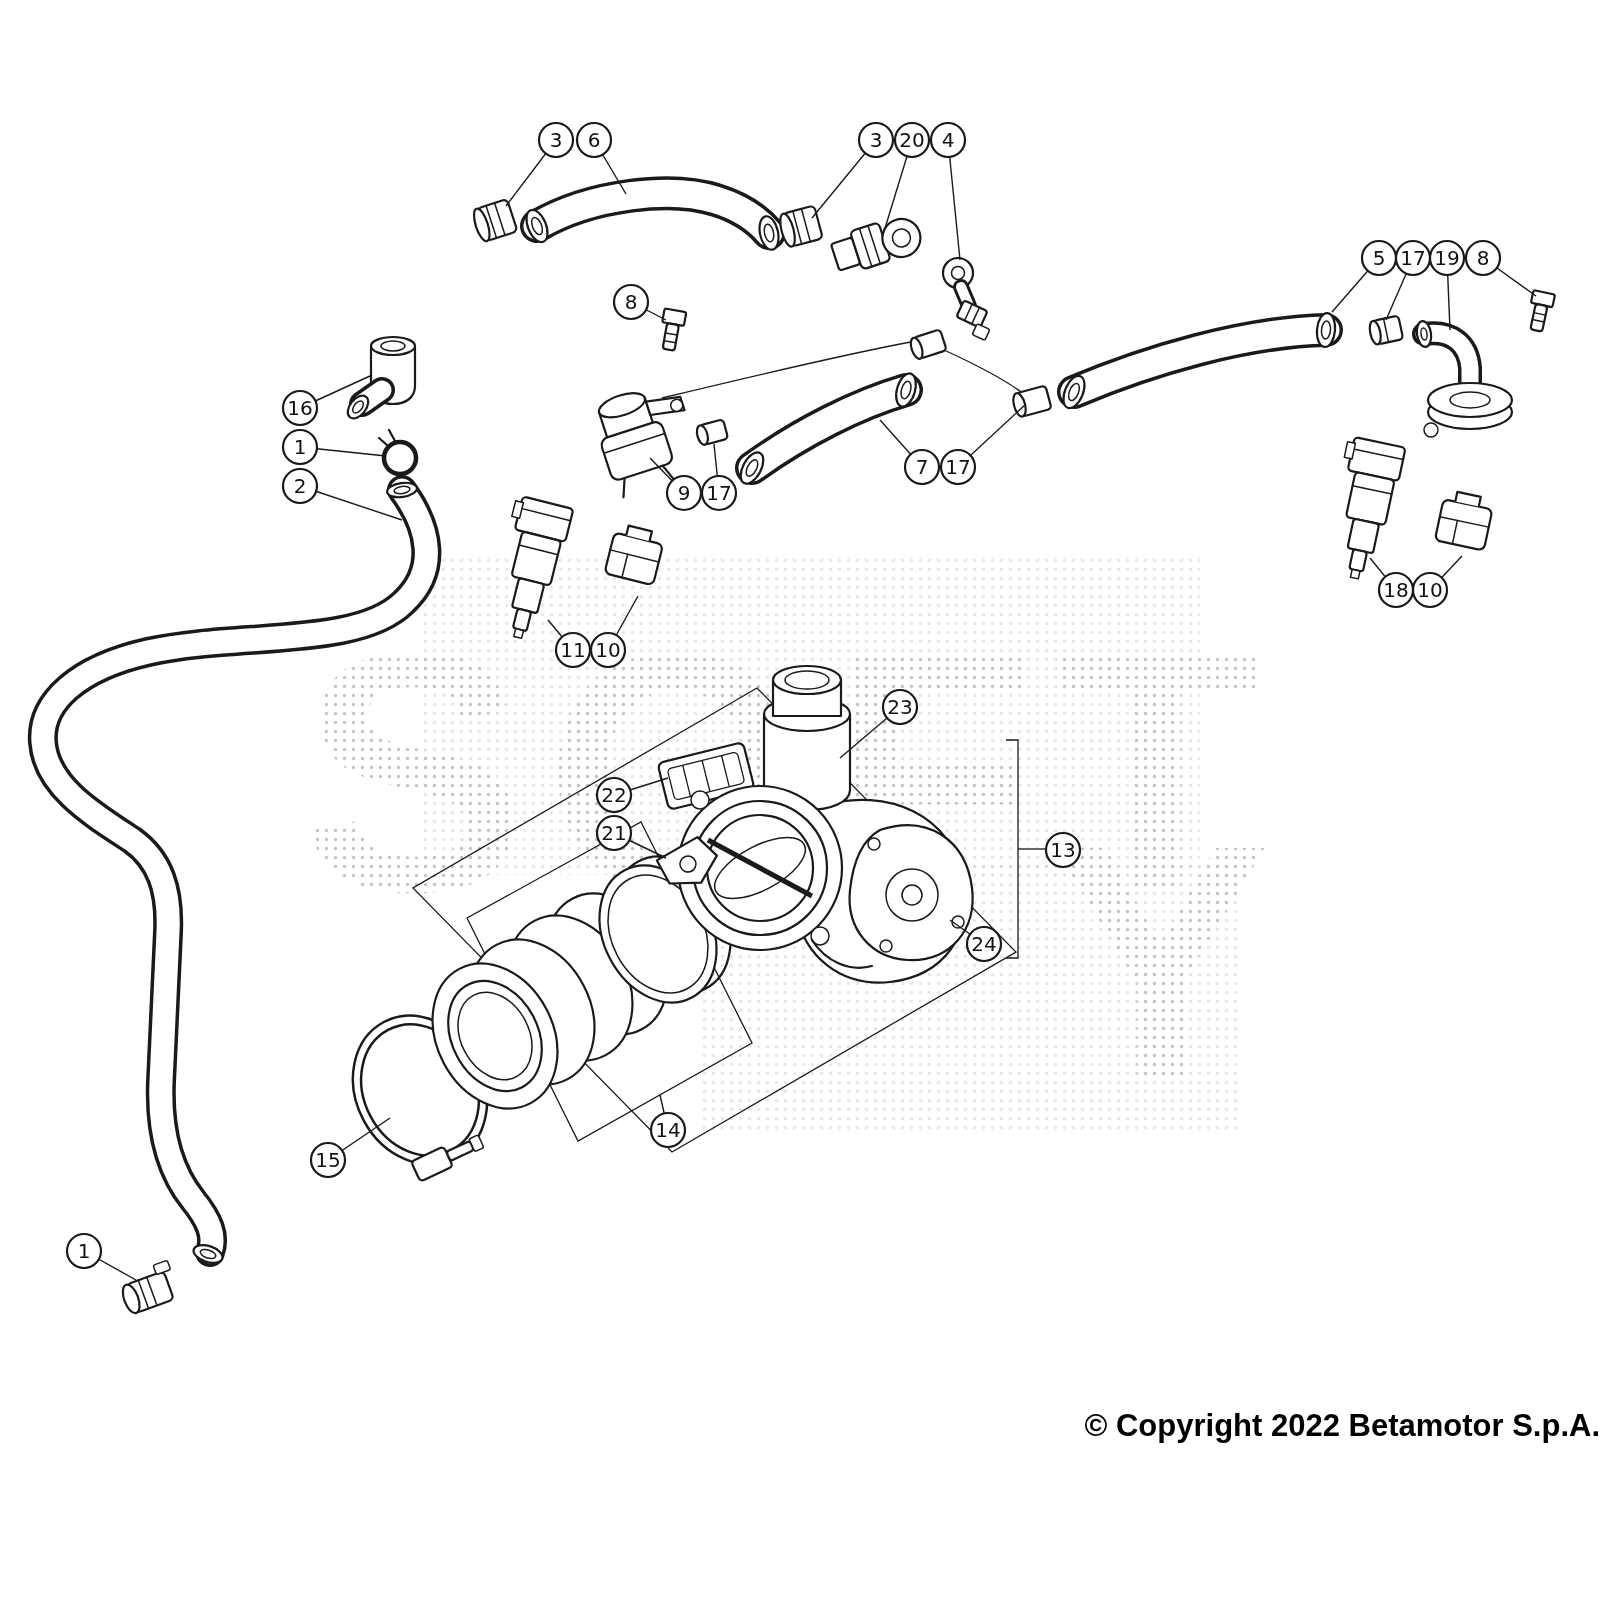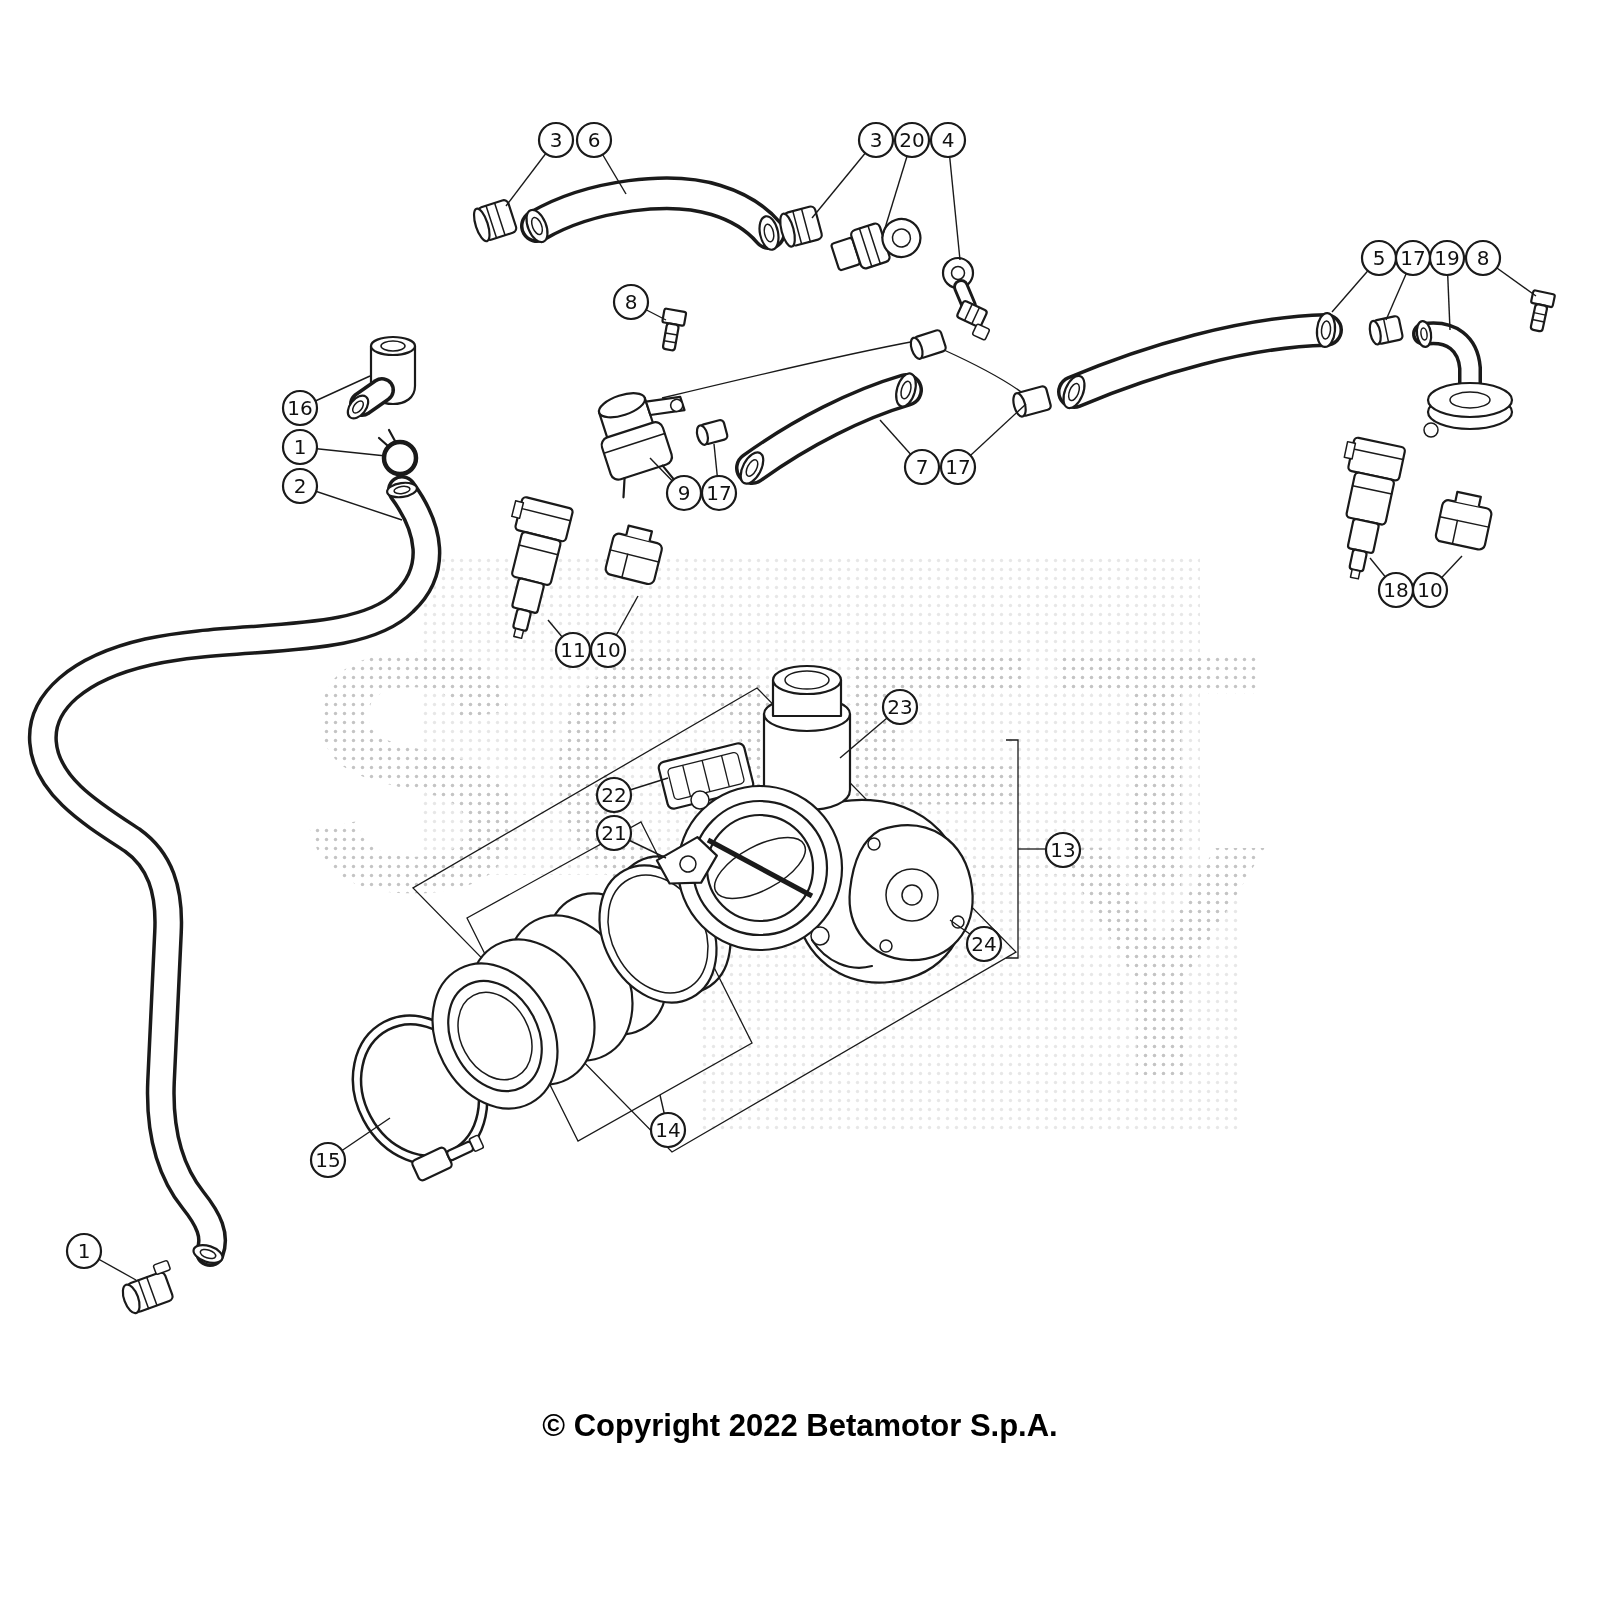--- a/index.html
+++ b/index.html
@@ -6,21 +6,21 @@
   #page{position:relative;width:1600px;height:1600px;background:#ffffff;overflow:hidden;
         font-family:"Liberation Sans", sans-serif;}
   #diagram-svg{position:absolute;left:0;top:0;width:1600px;height:1600px;}
   
   .s  {stroke:#1a1a1a;stroke-width:2.2;fill:none;stroke-linecap:round;stroke-linejoin:round;}
   .sf {stroke:#1a1a1a;stroke-width:2.2;fill:#ffffff;stroke-linejoin:round;}
   .t15{stroke-width:1.5;}
   .thin{stroke:#1a1a1a;stroke-width:1.3;fill:none;}
   .tubeO{stroke:#1a1a1a;fill:none;stroke-linecap:round;}
   .tubeI{stroke:#ffffff;fill:none;stroke-linecap:round;}
-  #copyright-line{position:absolute;left:0;top:1408px;width:1600px;text-align:center;
+  #copyright-line{position:absolute;left:0;top:1408px;width:1600px;text-align:right;
         font-size:31px;font-weight:bold;color:#000;
         font-family:"Liberation Sans", sans-serif;}
 </style>
 </head>
 <body>
 
 <div id="page">
 
 <svg id="diagram-svg" viewBox="0 0 1600 1600" xmlns="http://www.w3.org/2000/svg">
 

